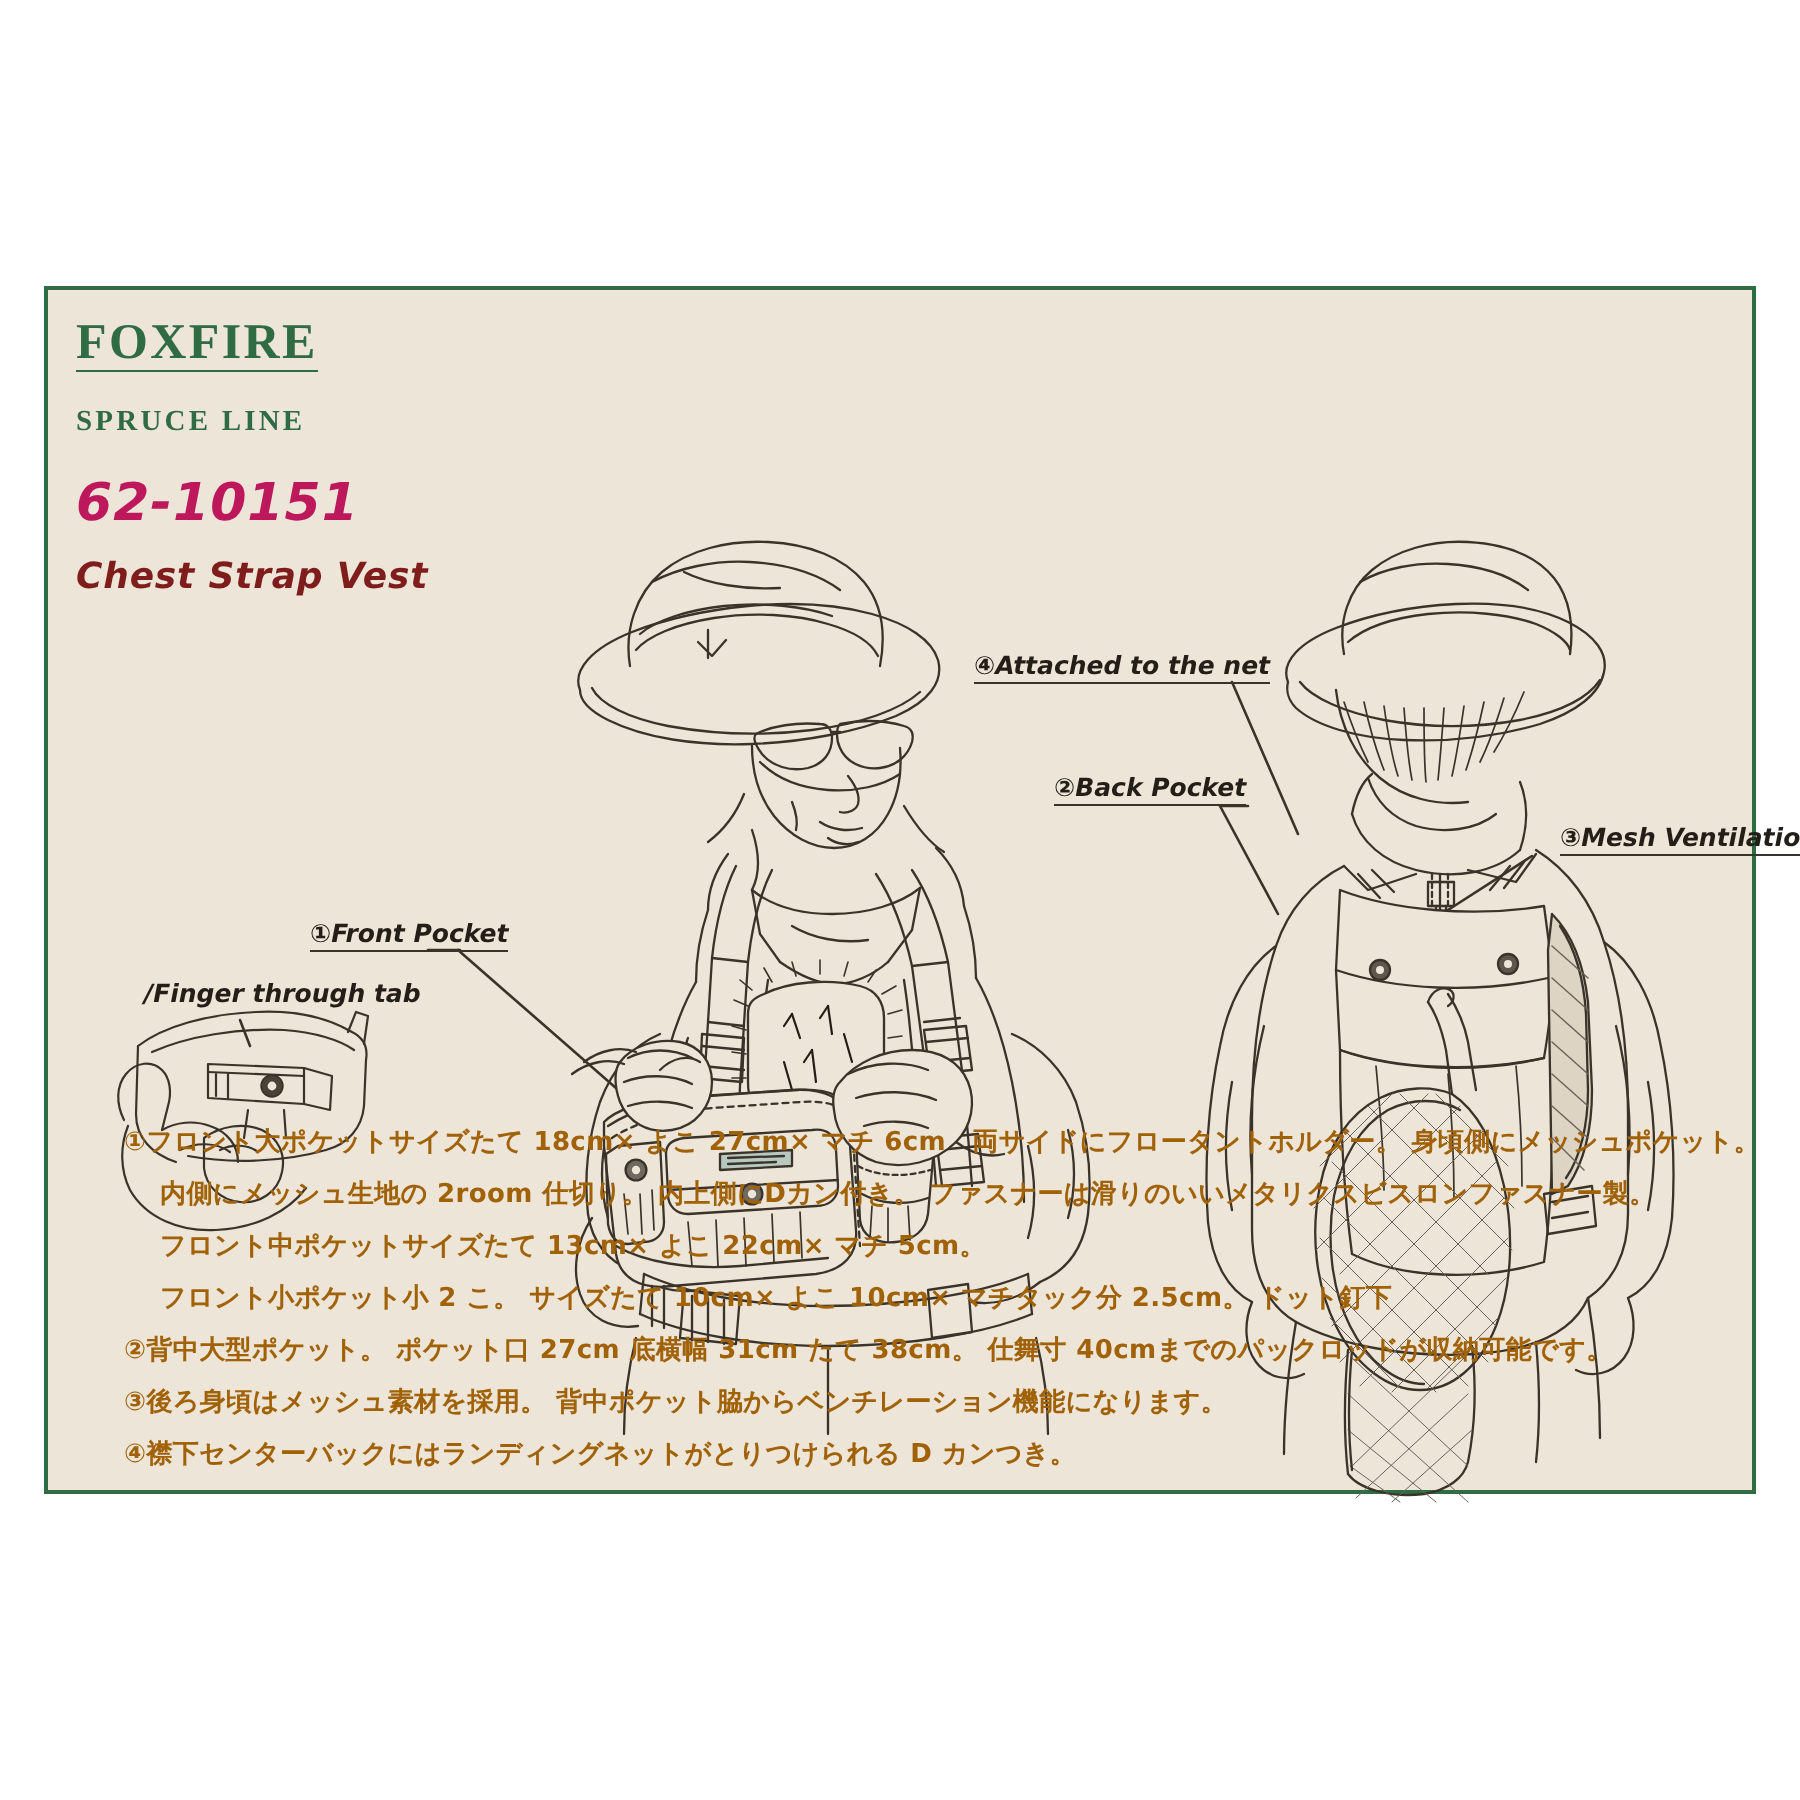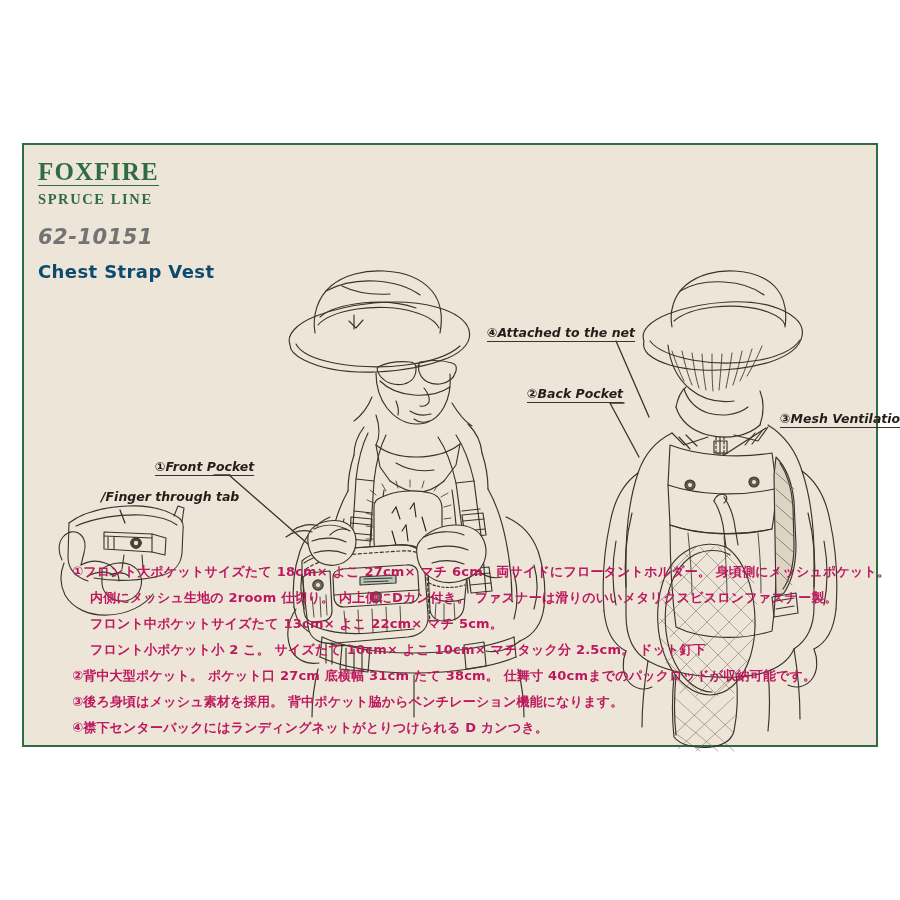--- a/index.html
+++ b/index.html
@@ -50,82 +50,83 @@
     display: inline-block;
     padding-bottom: 1px;
   }
   .brand-sub {
     font-family: "Liberation Serif", "DejaVu Serif", serif;
     font-weight: bold;
     font-size: 14.5px;
     letter-spacing: 1.6px;
     color: #2f6b43;
     line-height: 1.25;
-    margin-top: 4px;
+    margin-top: 16px;
   }
   .model-no {
     margin-top: 19px;
     font-family: "DejaVu Sans", sans-serif;
     font-weight: bold;
     font-style: italic;
-    font-size: 21px;
+    font-size: 26px;
     letter-spacing: 0.5px;
-    color: #737373;
+    color: #be185d;
     line-height: 1;
   }
   .model-name {
     margin-top: 15px;
     font-family: "DejaVu Sans", sans-serif;
     font-weight: bold;
+    font-style: italic;
     font-size: 18px;
     letter-spacing: 0.4px;
-    color: #0c4a6e;
+    color: #7f1d1d;
     line-height: 1;
   }
 
   
   .callout {
     position: absolute;
     font-family: "DejaVu Sans", sans-serif;
     font-weight: bold;
     font-style: italic;
     font-size: 12.5px;
     color: #231f18;
     white-space: nowrap;
     line-height: 1.15;
     border-bottom: 1.5px solid #3a332a;
     padding-bottom: 1px;
     text-align: center;
   }
-  .callout.plain { border-bottom: none; margin-left: 29px; }
+  .callout.plain { border-bottom: none; }
 
   #callout-front   { left: 110px; top: 315px; margin-left: 21px; }
   #callout-finger  { left: 48px;  top: 345px; }
   #callout-net     { left: 463px; top: 181px; }
   #callout-back    { left: 503px; top: 242px; }
   #callout-mesh    { left: 756px; top: 267px; }
 
   
   #artwork {
     position: absolute;
     left: 0; top: 0;
     width: 856px; height: 614px;
     pointer-events: none;
   }
 
   
   #specs {
     position: absolute;
-    left: 48px;
+    left: 38px;
     top: 414px;
     width: 800px;
     font-family: "DejaVu Sans", sans-serif;
     font-weight: bold;
     font-size: 13px;
-    color: #be185d;
+    color: #a16207;
     line-height: 26px;
     letter-spacing: 0.2px;
   }
   .spec-line { white-space: nowrap; }
   .spec-line.indent-1 { padding-left: 18px; }
 </style>
 </head>
 <body>
 
 <div id="page">

